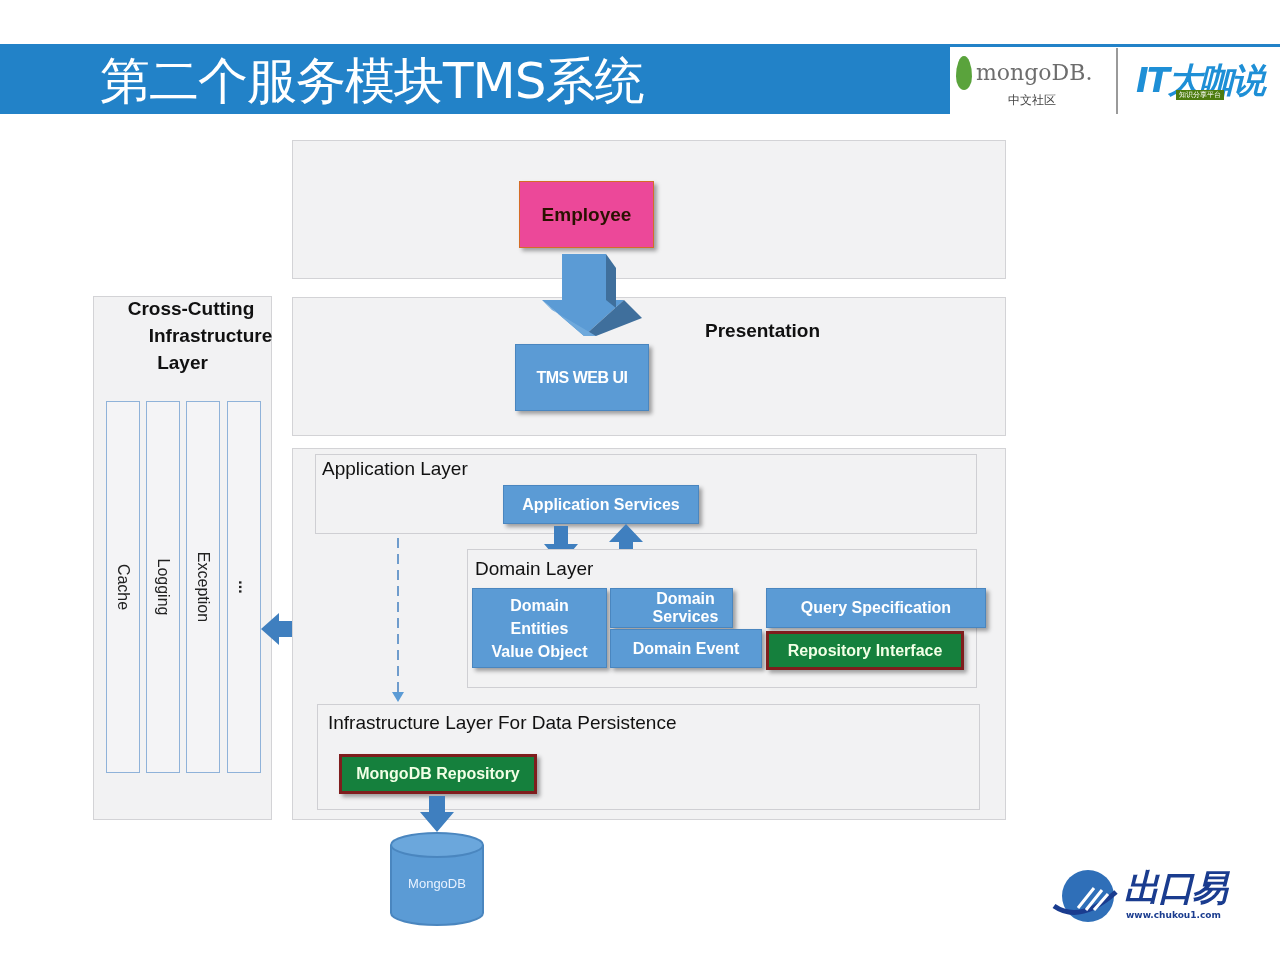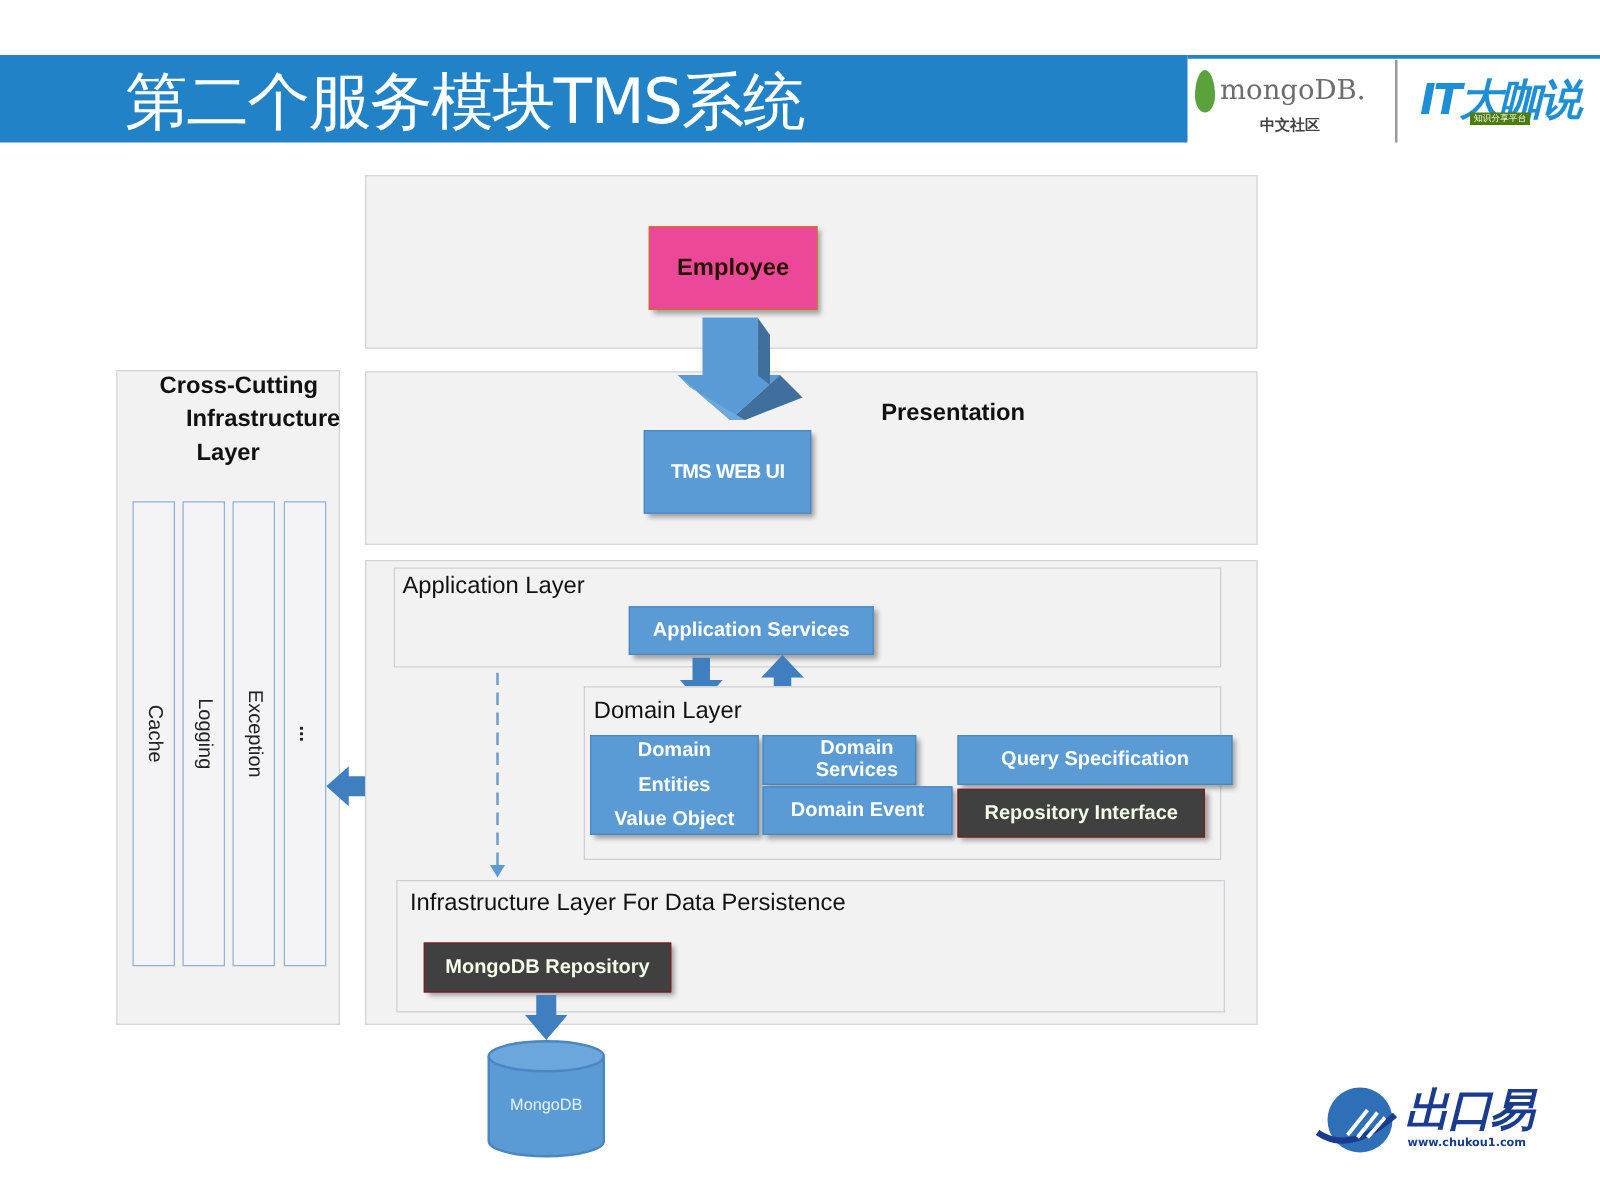--- a/index.html
+++ b/index.html
@@ -7,32 +7,32 @@
   body { position: relative; font-family: "DejaVu Sans", sans-serif; }
 
   .title-bar { position: absolute; left: 0; top: 44px; width: 950px; height: 70px; background: #2282c8; }
   .title-text { position: absolute; left: 100px; top: 50px; font-size: 50px; color: #ffffff; font-family: "DejaVu Sans", sans-serif; letter-spacing: -1px; line-height: 62px; }
   .top-line { position: absolute; left: 950px; top: 44px; width: 330px; height: 3px; background: #2282c8; }
   .logo-divider { position: absolute; left: 1116px; top: 48px; width: 2px; height: 66px; background: #9a9a9a; }
 
   .mongo-logo { position: absolute; left: 954px; top: 54px; width: 160px; height: 56px; }
   .mongo-leaf { position: absolute; left: 2px; top: 2px; width: 16px; height: 34px; background: #5aa33c; border-radius: 50% 50% 50% 50% / 60% 60% 40% 40%; }
   .mongo-word { position: absolute; left: 22px; top: 6px; font-family: "DejaVu Serif", serif; font-size: 22px; color: #6d6d6d; letter-spacing: 0px; }
-  .mongo-sub { position: absolute; left: 54px; top: 38px; font-size: 12px; color: #444; font-weight: bold; }
+  .mongo-sub { position: absolute; left: 54px; top: 38px; font-size: 12px; color: #444; font-weight: normal; }
 
   .it-logo { position: absolute; left: 1136px; top: 60px; width: 140px; height: 44px; }
   .it-word { position: absolute; left: 0; top: 0; font-size: 34px; font-weight: bold; font-style: italic; color: #1e8fd6; letter-spacing: -2px; line-height: 40px; }
   .it-sub { position: absolute; left: 40px; top: 30px; font-size: 7px; color: #fff; background: #4d7c0f; padding: 0 3px; }
 
   .panel { position: absolute; background: #f2f2f3; border: 1px solid #d3d3d6; }
   .inner-panel { position: absolute; background: #f2f2f3; border: 1px solid #cfcfd3; }
 
   .box { position: absolute; display: flex; align-items: center; justify-content: center; text-align: center; color: #ffffff; font-family: "Liberation Sans", sans-serif; font-weight: bold; box-shadow: 3px 3px 4px rgba(0,0,0,0.35); }
   .blue { background: #5b9bd5; border: 1px solid #4a86bf; }
-  .green { background: #404040; border: 1px solid #7f1d1d; color: #f2ffe6; }
+  .green { background: #15803d; border: 3px solid #7f1d1d; color: #f2ffe6; }
   .orange { background: #ec4899; border: 1px solid #d46c27; color: #2a1200; }
 
   .label { position: absolute; color: #111; font-family: "Liberation Sans", sans-serif; }
 
   .col { position: absolute; top: 401px; width: 34px; height: 372px; border: 1.5px solid #8fb2d9; background: #f4f4f6; }
   .col-text { position: absolute; left: 50%; top: 50%; transform: translate(-50%, -50%) rotate(90deg); white-space: nowrap; font-family: "Liberation Sans", sans-serif; font-size: 16px; color: #222; }
 
   .db-text { position: absolute; left: 390px; top: 876px; width: 94px; text-align: center; font-size: 13px; color: #e8f2ff; font-family: "Liberation Sans", sans-serif; }
 
   .chukou { position: absolute; left: 1050px; top: 862px; width: 200px; height: 70px; }
@@ -113,21 +113,21 @@
 </svg>
 
 <svg style="position:absolute; left:390px; top:538px;" width="16" height="166" viewBox="0 0 16 166">
   <line x1="8" y1="0" x2="8" y2="154" stroke="#6f9ccc" stroke-width="2" stroke-dasharray="10,6"></line>
   <polygon points="2,154 14,154 8,164" fill="#5b9bd5"></polygon>
 </svg>
 
 <div class="inner-panel" style="left:467px; top:549px; width:510px; height:139px;"></div>
 <div class="label" style="left:475px; top:558px; font-size:19px;">Domain Layer</div>
 
-<div class="box blue" style="left:472px; top:588px; width:135px; height:80px; font-size:16px; flex-direction:column; line-height:23px;justify-content:space-between;">
+<div class="box blue" style="left:472px; top:588px; width:135px; height:80px; font-size:16px; flex-direction:column; line-height:23px;">
   <span>Domain</span>
   <span>Entities</span>
   <span>Value Object</span>
 </div>
 <div class="box blue" style="left:610px; top:588px; width:123px; height:40px; font-size:16px;padding-left:28px;">
   <span>Domain Services</span>
 </div>
 <div class="box blue" style="left:610px; top:629px; width:152px; height:39px; font-size:16px;">
   <span>Domain Event</span>
 </div>

